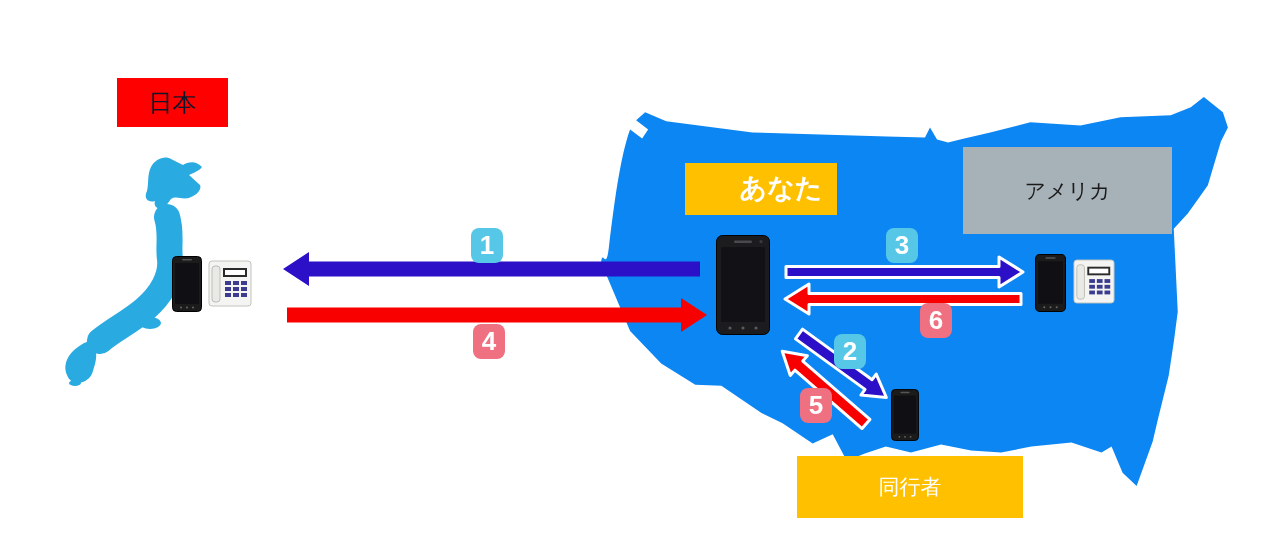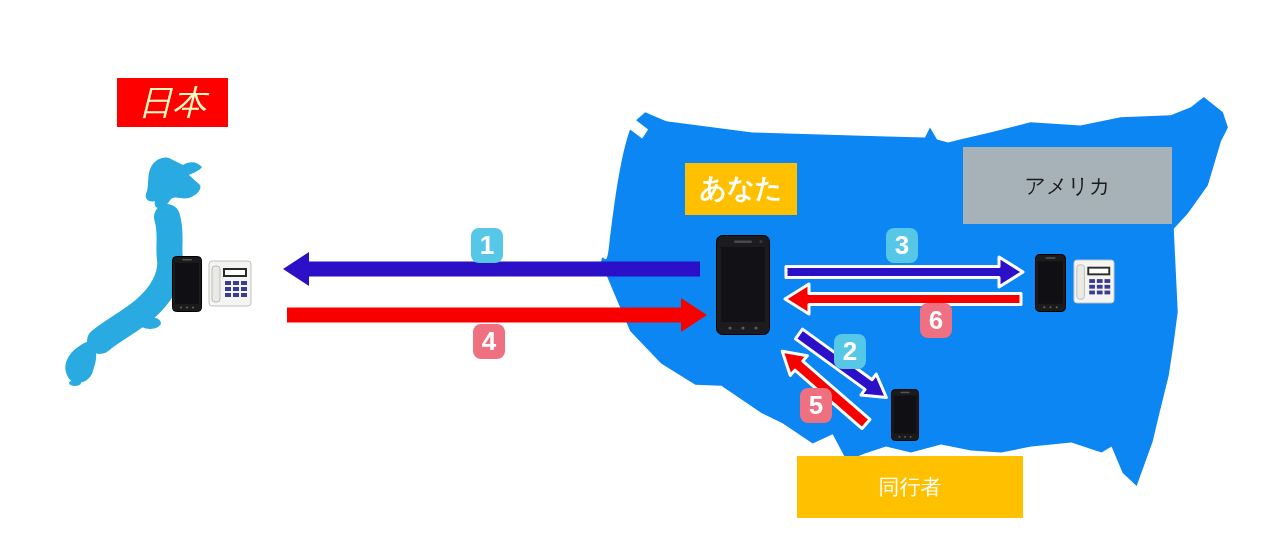--- a/index.html
+++ b/index.html
@@ -9,24 +9,24 @@
     font-family:"Liberation Sans","DejaVu Sans",sans-serif;
   }
   .abs{position:absolute;}
   
   #us-map{left:598px;top:96px;width:662px;height:390px;z-index:1;}
   #japan-map{left:55px;top:155px;width:170px;height:232px;z-index:1;}
   
   .plate{display:flex;align-items:center;justify-content:center;
          text-align:center;z-index:6;line-height:1.32;}
   #japan-label{left:117px;top:78px;width:111px;height:49px;
-    background:#ff0000;color:#fef9c3;font-size:34px;font-style:italic;}
+    background:#ff0000;color:#0f172a;font-size:24px;}
   #you-label{left:685px;top:163px;width:112px;height:52px;
-    background:#ffc000;color:#ffffff;font-size:27px;font-weight:bold;}
-  #us-local-label{left:963px;top:147px;width:209px;height:77px;
+    background:#ffc000;color:#ffffff;font-size:27px;font-weight:bold;padding-left:40px;}
+  #us-local-label{left:963px;top:147px;width:209px;height:87px;
     background:#a7b1b8;color:#1a1a1a;font-size:21px;flex-direction:column;}
   #companion-label{left:797px;top:456px;width:226px;height:62px;
     background:#ffc000;color:#ffffff;font-size:21px;flex-direction:column;text-align:right;}
   
   .arrow{position:absolute;z-index:3;transform-origin:0 20px;height:40px;}
   .arrow svg{display:block;overflow:visible;}
   
   .badge{position:absolute;width:32px;height:35px;border-radius:8px;
     display:flex;align-items:center;justify-content:center;
     color:#ffffff;font-size:26px;font-weight:600;z-index:7;}

